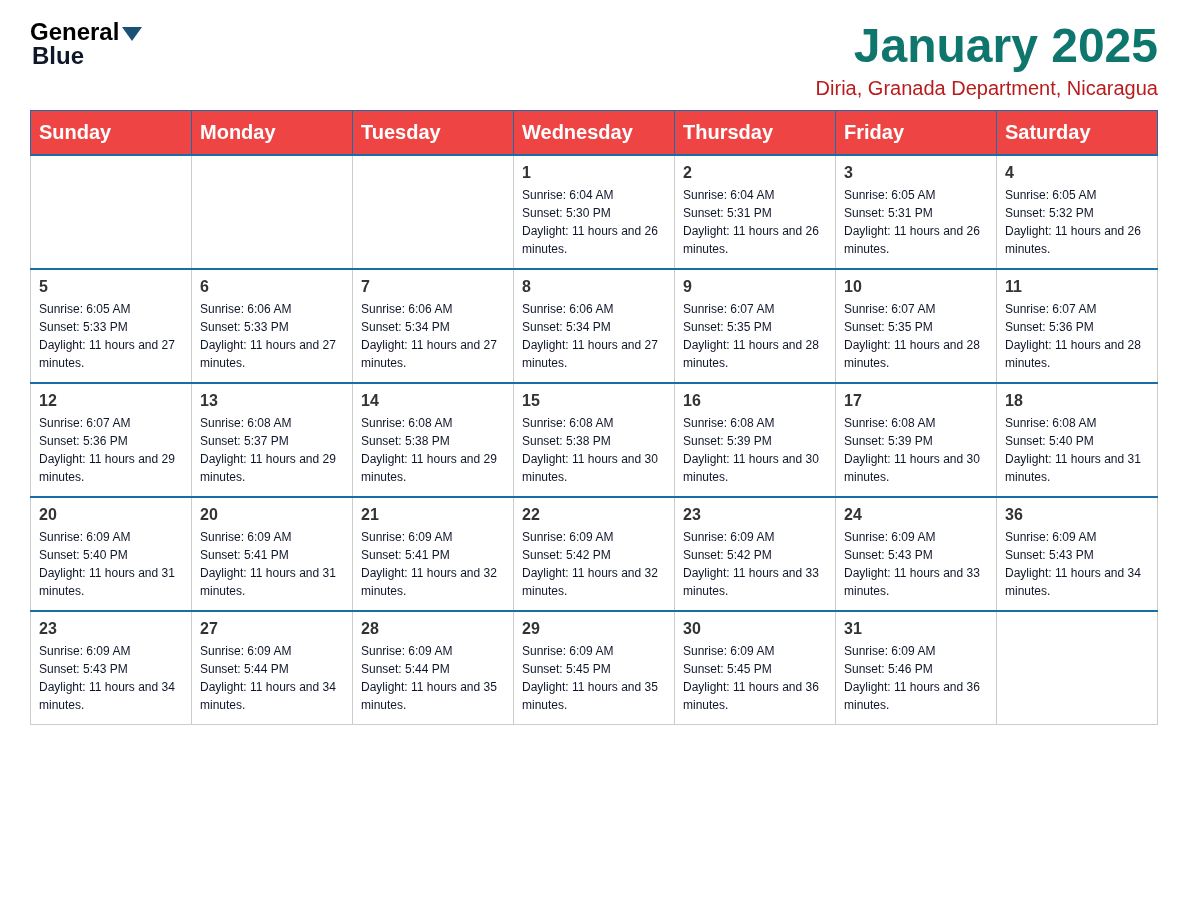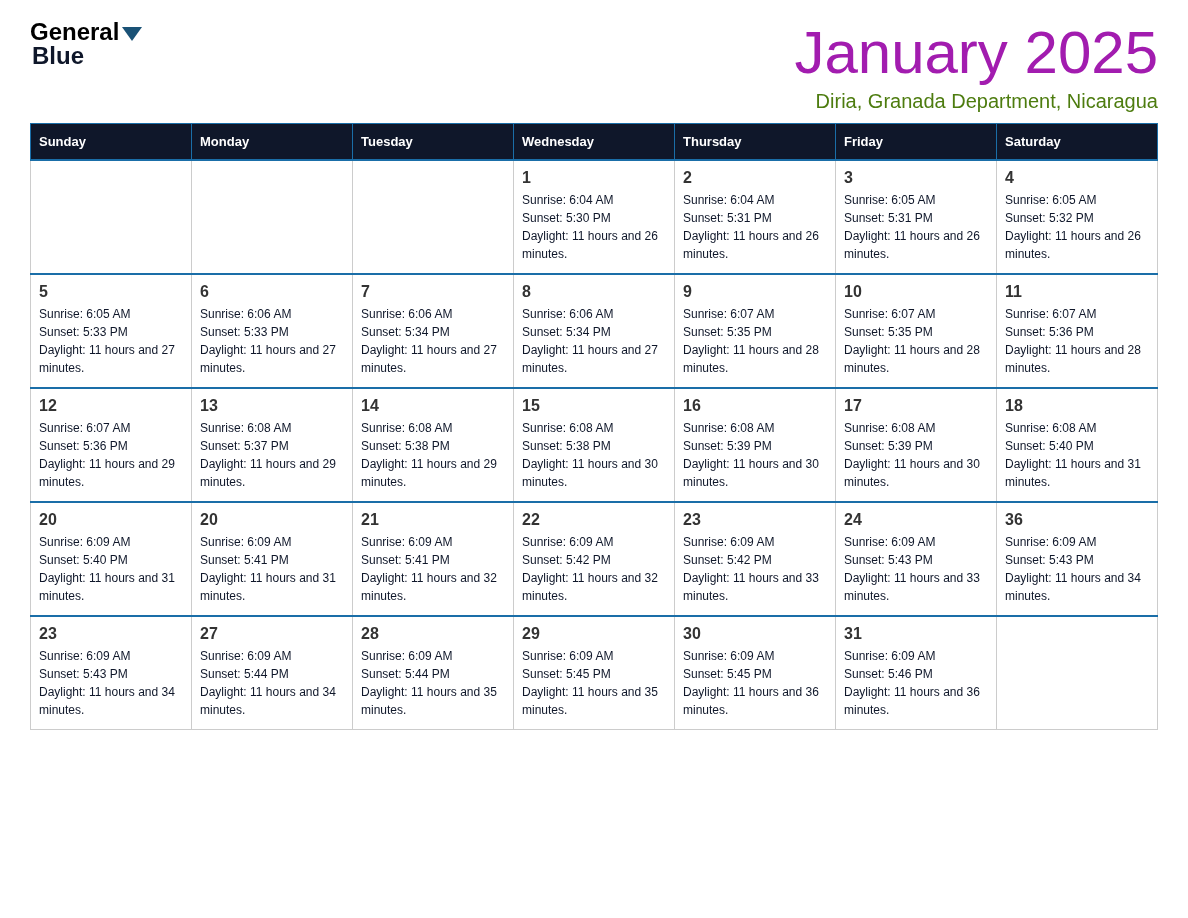--- a/index.html
+++ b/index.html
@@ -17,39 +17,39 @@
       align-items: flex-start;
       margin-bottom: 10px;
     }
     .logo {
       display: flex;
       flex-direction: column;
       align-items: flex-start;
     }
     .title-area { text-align: right; }
     .month-title {
-      font-size: 60px;
-      font-weight: normal;
-      color: #a21caf;
+      font-size: 48px;
+      font-weight: bold;
+      color: #0f766e;
       line-height: 1.1;
     }
     .location {
       font-size: 20px;
-      color: #4d7c0f;
+      color: #b91c1c;
       margin-top: 4px;
     }
     .calendar {
       width: 100%;
       border-collapse: collapse;
       margin-top: 10px;
     }
     .calendar th {
-      background-color: #0f172a;
+      background-color: #ef4444;
       color: #fff;
-      font-size: 13px;
+      font-size: 20px;
       font-weight: bold;
       padding: 10px 8px;
       text-align: left;
       border: 1px solid #1a6ea8;
     }
     .calendar td {
       border: 1px solid #ccc;
       vertical-align: top;
       padding: 8px 8px 10px 8px;
       width: calc(100% / 7);

